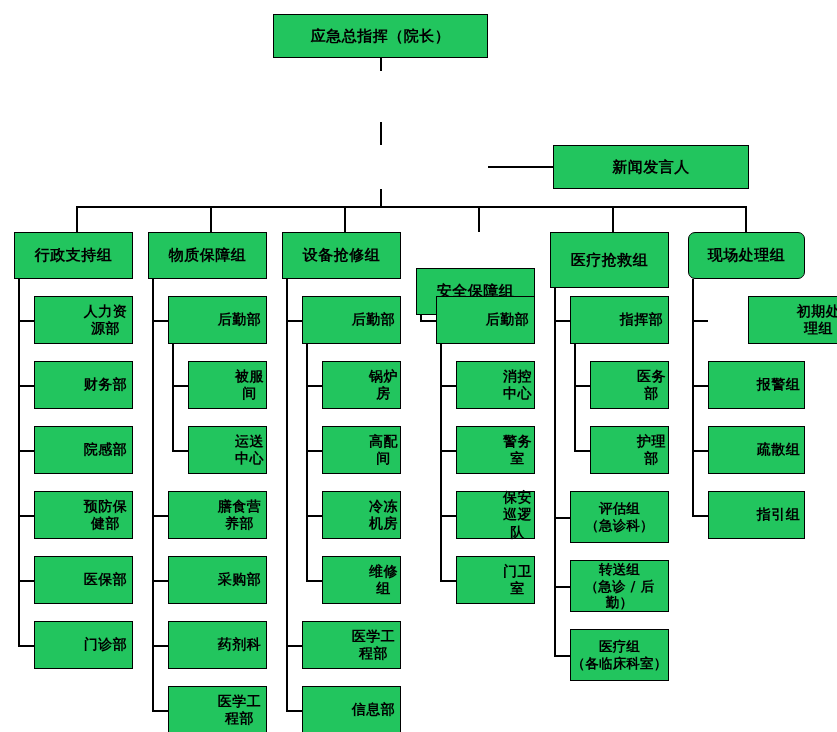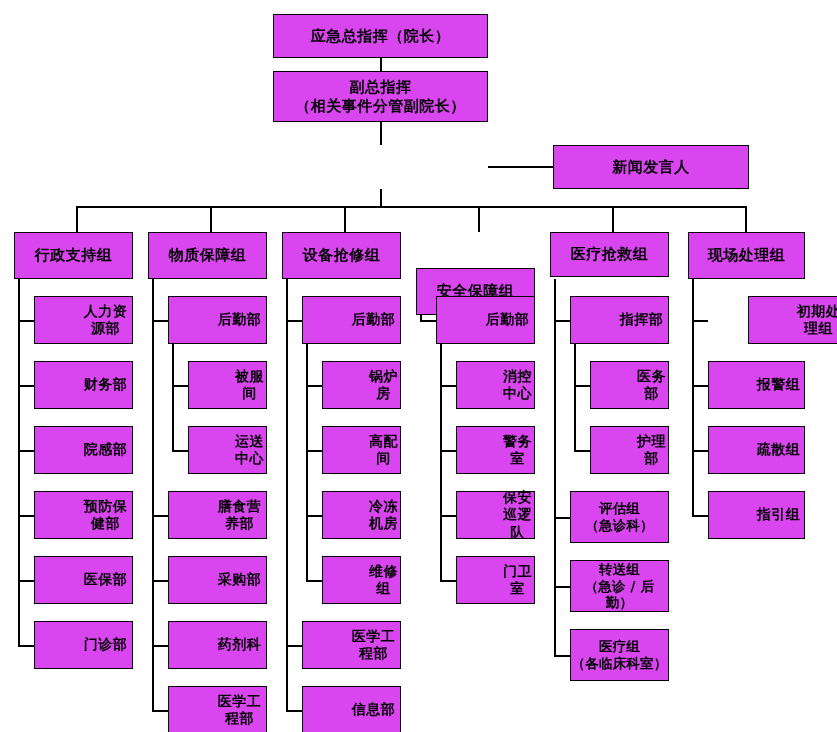--- a/index.html
+++ b/index.html
@@ -7,21 +7,21 @@
     position:relative;
     width:837px;height:732px;
     background:#ffffff;
     font-family:"DejaVu Sans","Liberation Sans",sans-serif;
     overflow:hidden;
   }
   .box{
     position:absolute;
     box-sizing:border-box;
     border:1.6px solid #000000;
-    background:#d946ef;
+    background:#22c55e;
     display:flex;
     align-items:center;
     justify-content:center;
     text-align:center;
     color:#000000;
     font-weight:700;
     font-size:15px;
     line-height:1.22;
     letter-spacing:0.5px;
     z-index:3;
@@ -36,24 +36,20 @@
   .ln.h{height:1.6px;}
   .ln.v{width:1.6px;}
 </style>
 </head>
 <body>
 
 <div id="chart">
 
   <div class="box" style="left:273px;top:14px;width:215px;height:44px;">应急总指挥（院长）</div>
 
-  <div class="box" style="left:273px;top:71px;width:215px;height:51px;flex-direction:column;">
-    <span>副总指挥</span>
-    <span>（相关事件分管副院长）</span>
-  </div>
 
 
   <div class="box" style="left:553px;top:145px;width:196px;height:44px;">新闻发言人</div>
 
   <div class="ln v" style="left:380px;top:58px;height:13px;"></div>
   <div class="ln v" style="left:380px;top:122px;height:23px;"></div>
   <div class="ln h" style="left:488px;top:166px;width:65px;"></div>
 
   <div class="ln v" style="left:380px;top:189px;height:18px;"></div>
   <div class="ln h" style="left:76px;top:206px;width:669px;"></div>
@@ -120,21 +116,21 @@
       <div class="box small" style="left: 456px; top: 361px; width: 79px; height: 48px;">消控中心</div>
       <div class="ln h" style="left: 440px; top: 385px; width: 16px;"></div>
       <div class="box small" style="left: 456px; top: 426px; width: 79px; height: 48px;">警务室</div>
       <div class="ln h" style="left: 440px; top: 450px; width: 16px;"></div>
       <div class="box small" style="left: 456px; top: 491px; width: 79px; height: 48px;">保安巡逻队</div>
       <div class="ln h" style="left: 440px; top: 515px; width: 16px;"></div>
       <div class="box small" style="left: 456px; top: 556px; width: 79px; height: 48px;">门卫室</div>
       <div class="ln h" style="left: 440px; top: 580px; width: 16px;"></div>
       <div class="ln v" style="left: 440px; top: 340px; height: 240px;"></div>
       <div class="ln v" style="left: 420px; top: 279px; height: 41px;"></div>
-      <div class="box" style="left: 550px; top: 232px; width: 119px; height: 45px;">医疗抢救组</div>
+      <div class="box" style="left: 550px; top: 232px; width: 119px; height: 56px;">医疗抢救组</div>
       <div class="box small" style="left: 570px; top: 296px; width: 99px; height: 48px;">指挥部</div>
       <div class="ln h" style="left: 554px; top: 320px; width: 16px;"></div>
       <div class="box small" style="left: 590px; top: 361px; width: 79px; height: 48px;">医务部</div>
       <div class="ln h" style="left: 574px; top: 385px; width: 16px;"></div>
       <div class="box small" style="left: 590px; top: 426px; width: 79px; height: 48px;">护理部</div>
       <div class="ln h" style="left: 574px; top: 450px; width: 16px;"></div>
       <div class="box two-line" style="left: 570px; top: 491px; width: 99px; height: 52px; flex-direction: column;">
         <span>评估组</span>
         <span>（急诊科）</span>
       </div>
@@ -144,21 +140,21 @@
         <span>转送组</span>
         <span>（急诊 / 后勤）</span>
       </div>
       <div class="ln h" style="left: 554px; top: 586px; width: 16px;"></div>
       <div class="box two-line" style="left: 570px; top: 629px; width: 99px; height: 52px; flex-direction: column;">
         <span>医疗组</span>
         <span>（各临床科室）</span>
       </div>
       <div class="ln h" style="left: 554px; top: 655px; width: 16px;"></div>
       <div class="ln v" style="left: 554px; top: 279px; height: 376px;"></div>
-      <div class="box" style="left: 688px; top: 232px; width: 117px; height: 47px;">现场处理组</div>
+      <div class="box" style="left: 688px; top: 232px; width: 117px; height: 47px; border-radius: 7px;">现场处理组</div>
       <div class="box small" style="left: 748px; top: 296px; width: 97px; height: 48px;">初期处理组</div>
       <div class="ln h" style="left: 692px; top: 320px; width: 16px;"></div>
       <div class="box small" style="left: 708px; top: 361px; width: 97px; height: 48px;">报警组</div>
       <div class="ln h" style="left: 692px; top: 385px; width: 16px;"></div>
       <div class="box small" style="left: 708px; top: 426px; width: 97px; height: 48px;">疏散组</div>
       <div class="ln h" style="left: 692px; top: 450px; width: 16px;"></div>
       <div class="box small" style="left: 708px; top: 491px; width: 97px; height: 48px;">指引组</div>
       <div class="ln h" style="left: 692px; top: 515px; width: 16px;"></div>
       <div class="ln v" style="left: 692px; top: 279px; height: 236px;"></div>
     </div>

